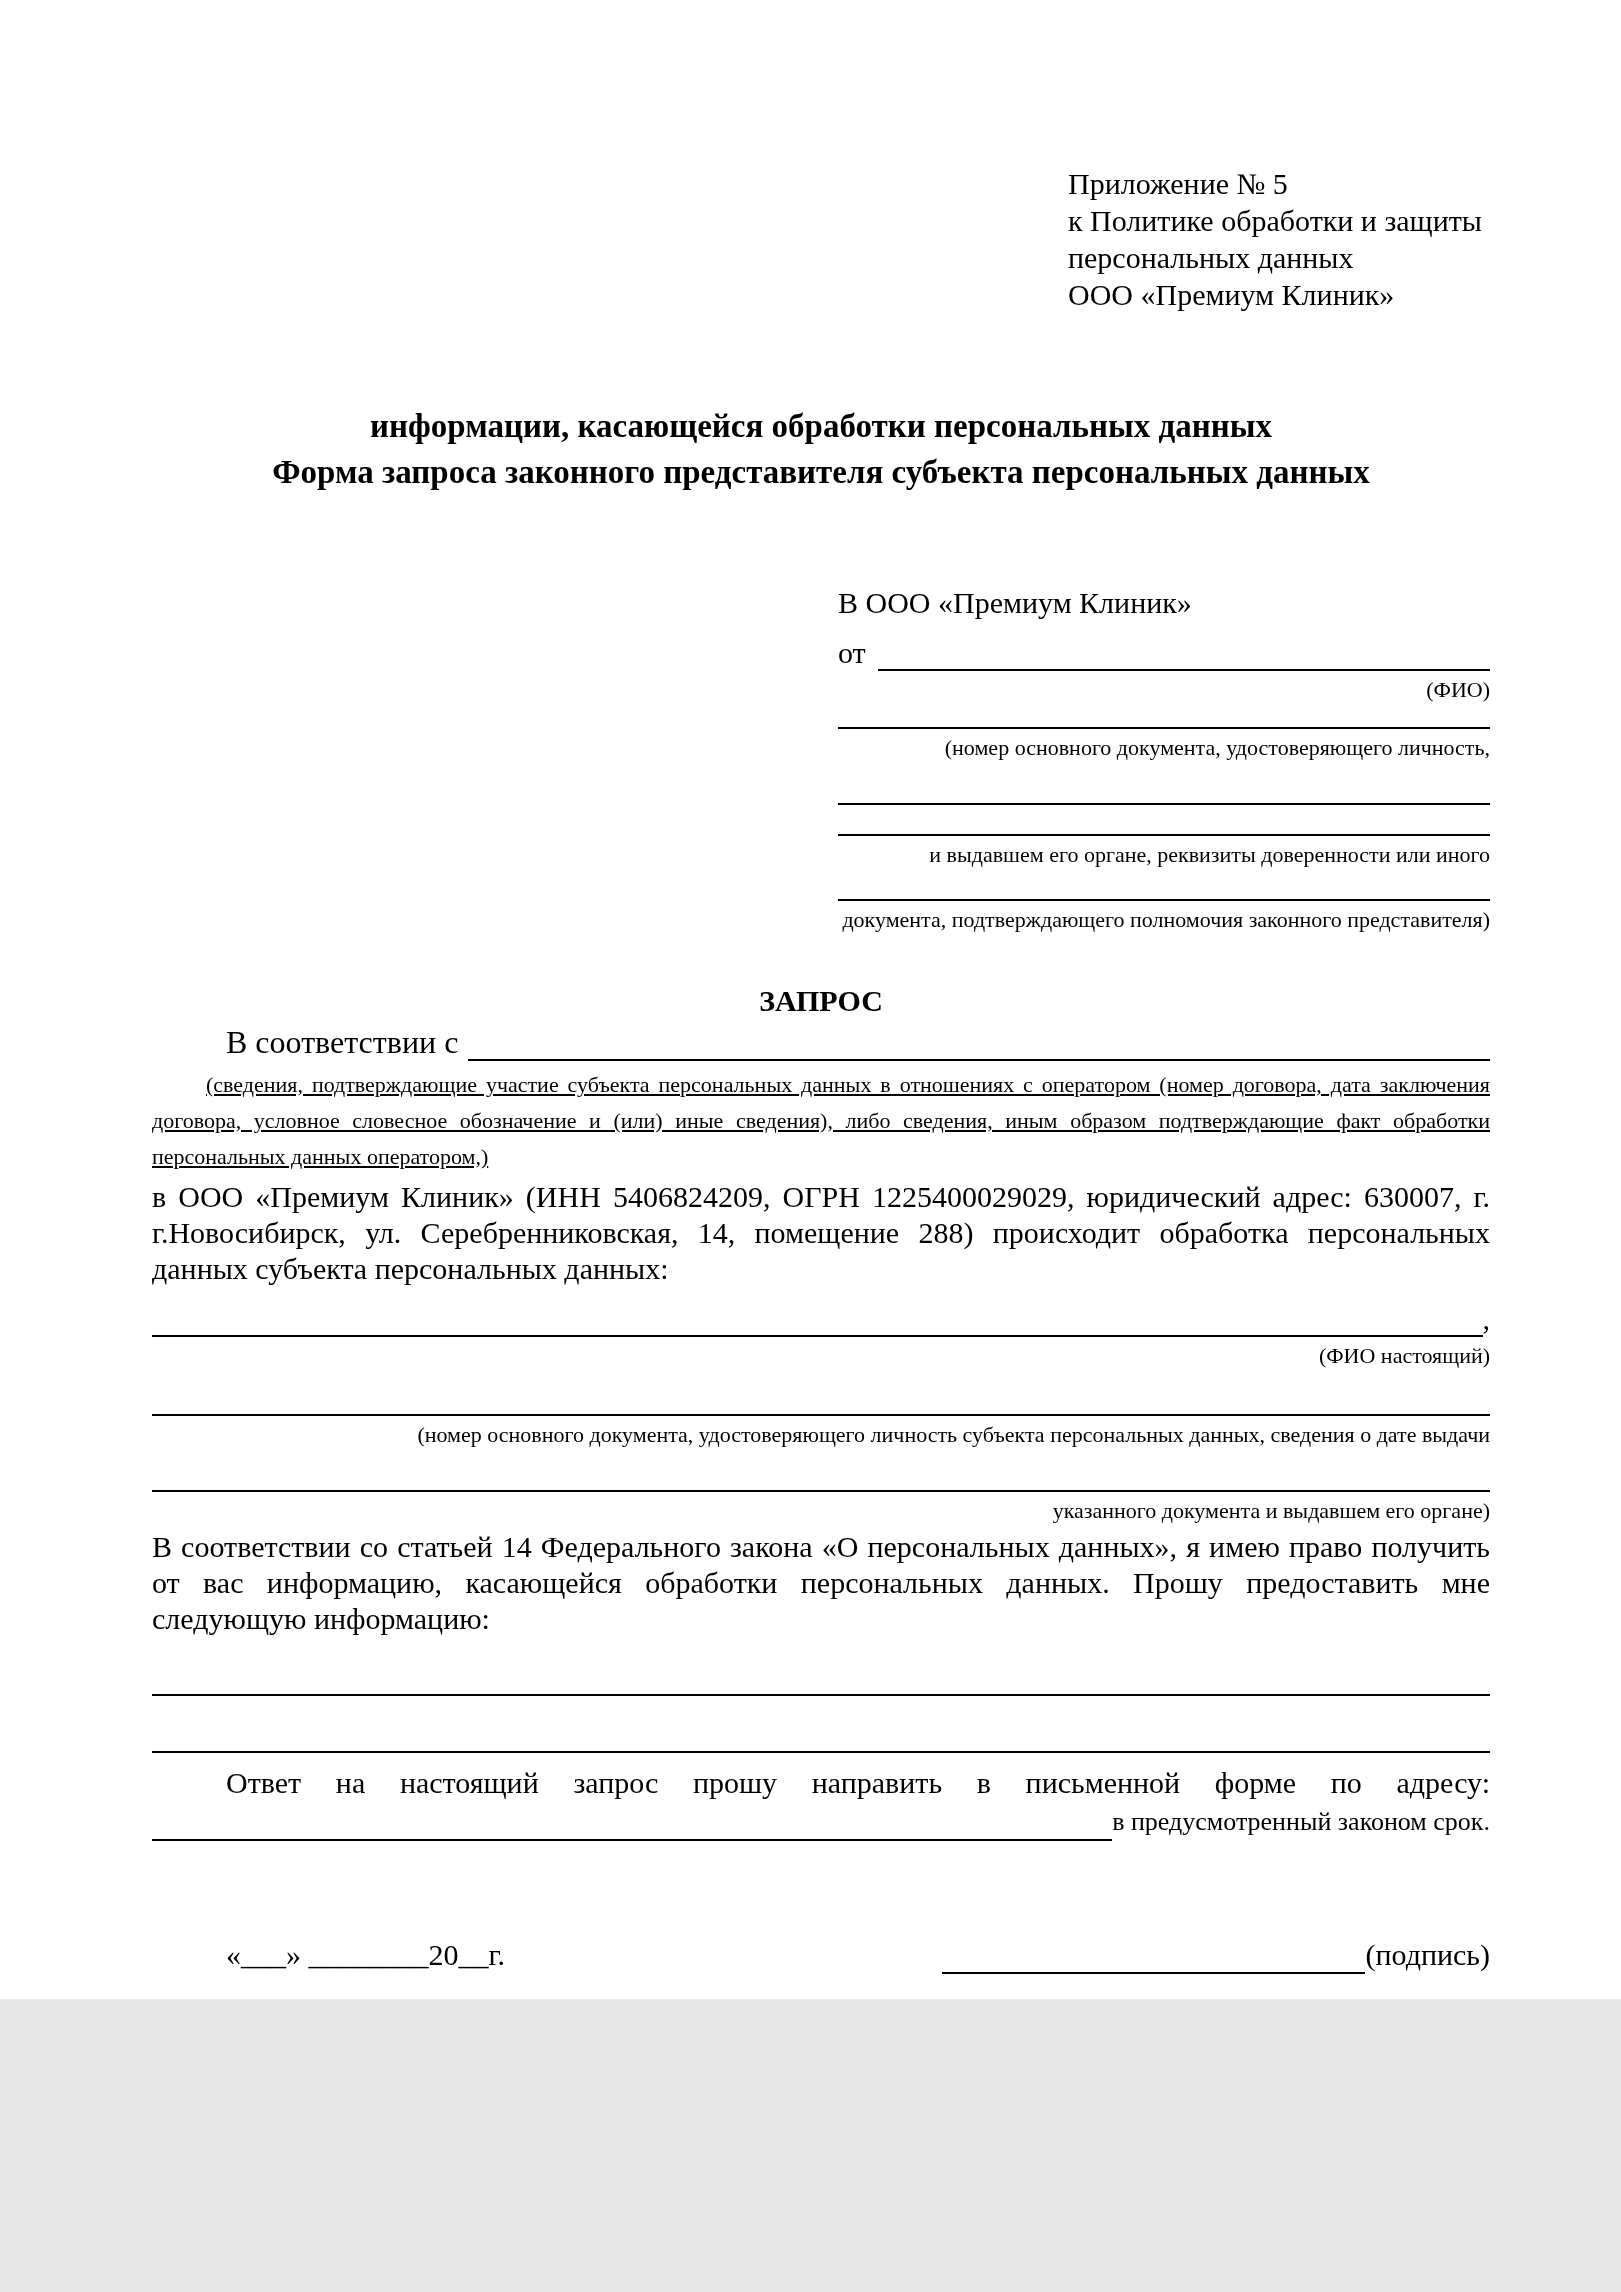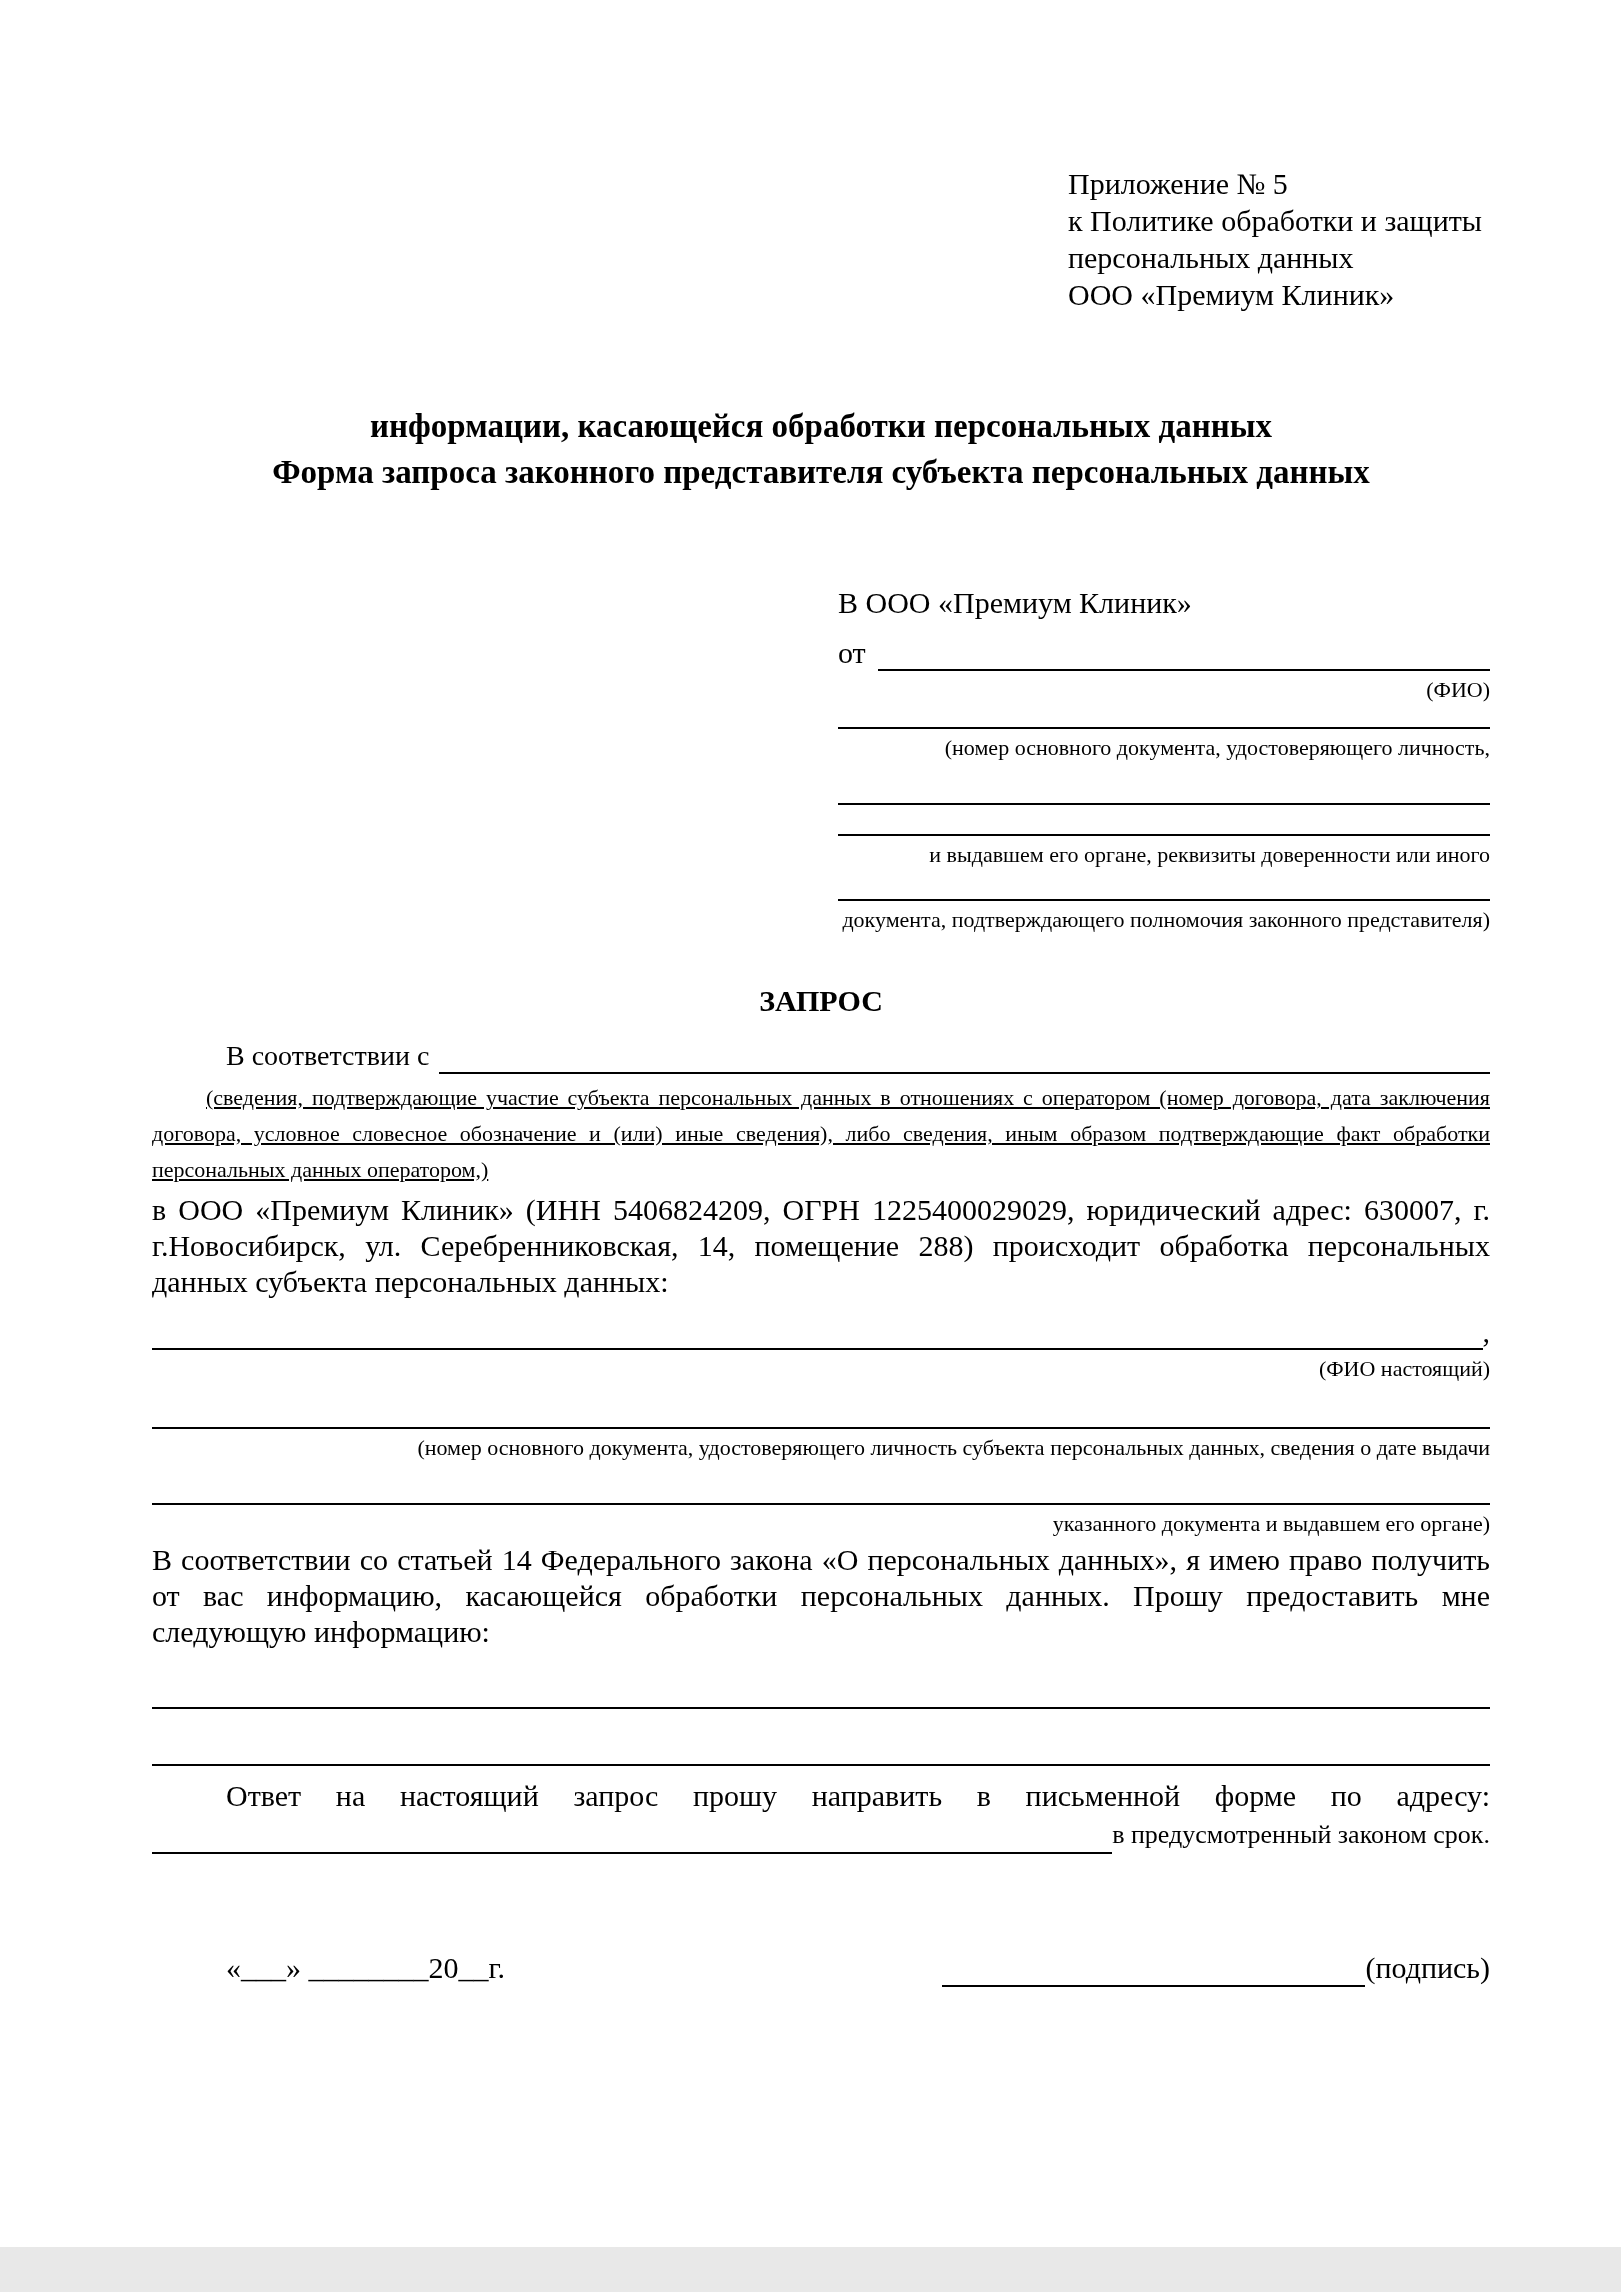--- a/index.html
+++ b/index.html
@@ -1,18 +1,18 @@
 <!DOCTYPE html>
 <html lang="ru"><head>
 <meta charset="utf-8">
 <style>
   * { margin:0; padding:0; box-sizing:border-box; }
   html,body { background:#e8e8e8; }
   .page {
-    width:1621px; height:2247px;
+    width:1621px; height:1999px;
     margin:0 auto;
     background:#ffffff;
     color:#000;
     font-family:"Liberation Serif","DejaVu Serif",serif;
     position:relative;
     padding:165px 131px 0 152px;
   }
   
   .annex { margin-left:916px; font-size:30px; line-height:37px; }
   
@@ -27,21 +27,21 @@
   .small { font-size:22px; line-height:29px; }
   .center { text-align:right; }
   .blank { height:0; border-bottom:2.9px solid #000; }
   .addr .blank-1 { margin-top:23.5px; }
   .addr .blank-2 { margin-top:41px; }
   .addr .blank-3 { margin-top:29px; }
   .addr .blank-4 { margin-top:30px; }
   .addr .lbl { margin-top:3.9px; }
   
   .zapros { margin-top:47px; text-align:center; font-size:30px; line-height:39px;font-weight:bold; }
-  .intro-row { margin-top:17px; font-size:28px; }
+  .intro-row { margin-top:4px; font-size:32px; }
   .intro-row .pre { padding-left:74px; padding-right:9.8px; }
   .note { margin-top:5.9px; font-size:22px; line-height:36px; text-align:justify; text-indent:54px;text-decoration:underline; }
   .para { font-size:30px; line-height:36px; text-align:justify; }
   .mt4 { margin-top:3.9px; }
   .fio-row { margin-top:13.7px; font-size:30px; }
   .fio-row .comma { white-space:nowrap; line-height:37px; }
   .body-blank-a { margin-top:44px; }
   .body-blank-b { margin-top:41px; }
   .body-lbl { margin-top:3.9px; }
   .answer-blank-1 { margin-top:57px; }

